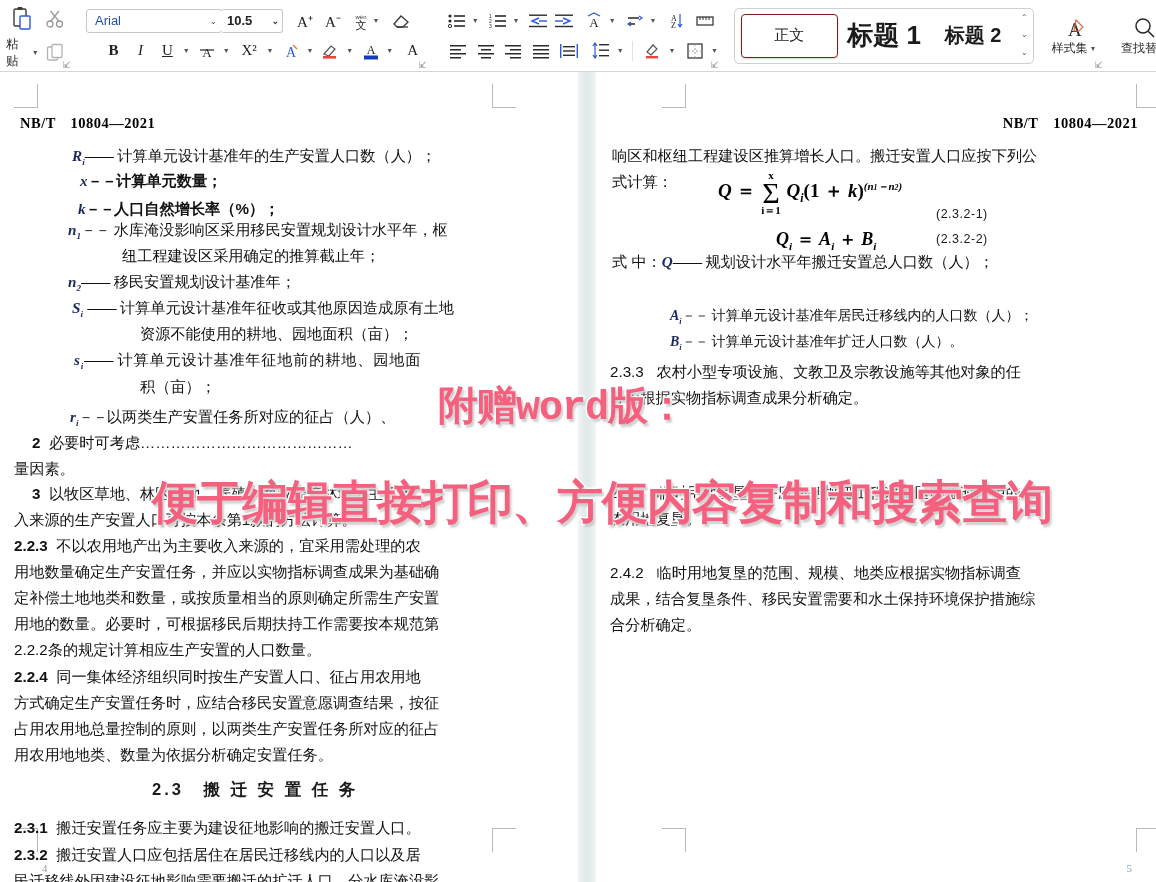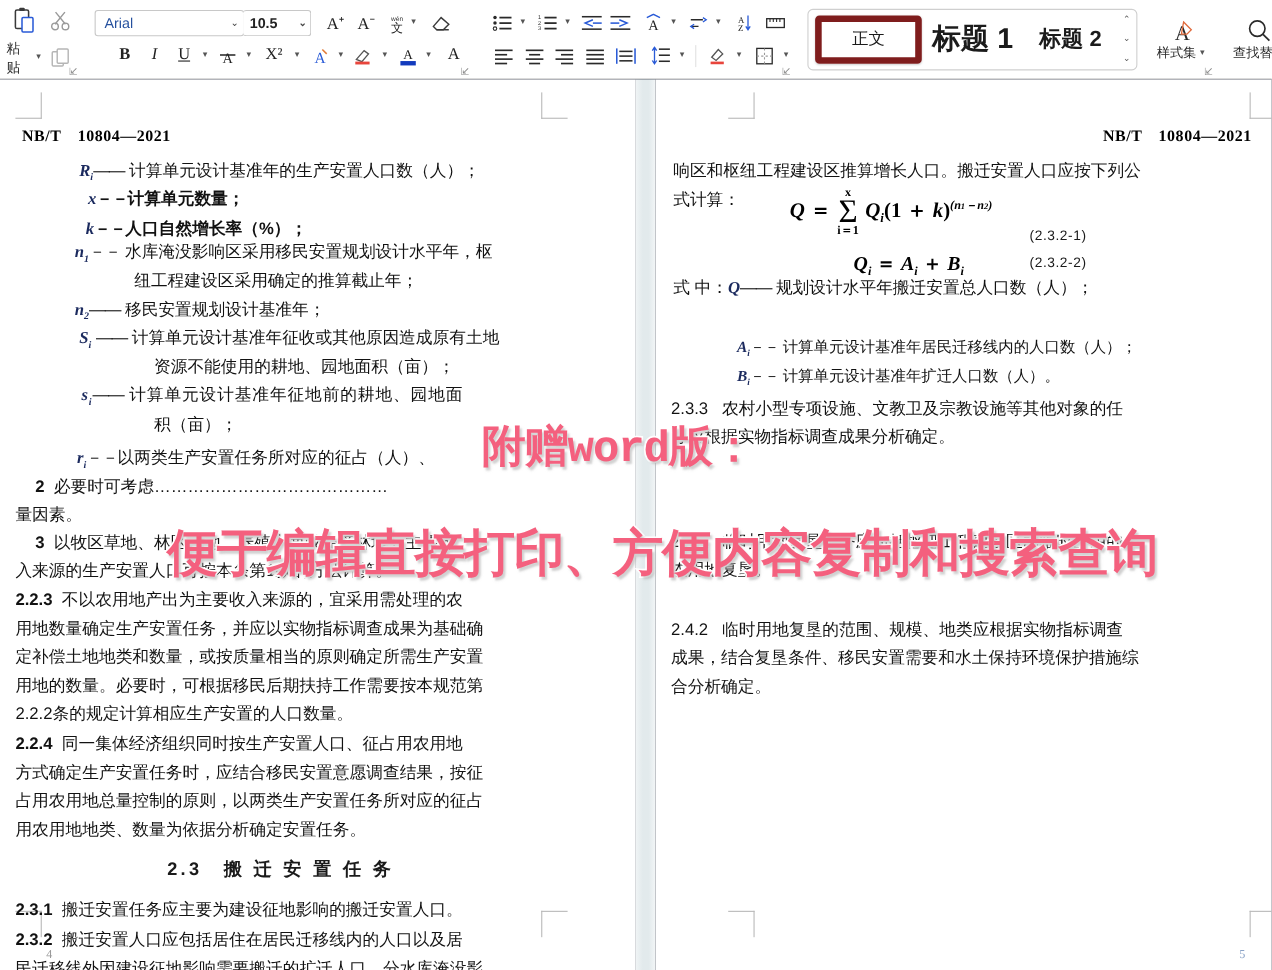--- a/index.html
+++ b/index.html
@@ -102,21 +102,21 @@
     margin: 0 4px;
     position: relative;
   }
   .stylecell {
     height: 44px;
     display: flex; align-items: center; justify-content: center;
     color: #1b1b1b;
   }
   #style-normal {
     width: 100px; margin-left: 6px;
-    border: 6px solid #7f1d1d; border-radius: 4px;
+    border: 1px solid #7f1d1d; border-radius: 4px;
     box-shadow: 0 1px 2px rgba(0,0,0,.18);
     font-size: 15px;
   }
   #style-h1 { width: 96px; font-size: 26px; font-weight: bold; }
   #style-h2 { width: 88px; font-size: 20px; font-weight: bold; }
   .gallery-scroll {
     width: 18px; height: 52px;
     display: flex; flex-direction: column;
     align-items: center; justify-content: space-around;
     margin-left: auto; color: #555; font-size: 8px;
@@ -132,21 +132,21 @@
     border-radius: 3px;
   }
   .bigbtn .ic { height: 26px; display: flex; align-items: flex-end; }
 
   svg { display: block; }
 
   
   #doc-canvas {
     position: absolute; left: 0; top: 72px;
     width: 1156px; height: 810px;
-    background: #0f172a;
+    background: #7f1d1d;
     overflow: hidden;
   }
   #page-gap {
     position: absolute; left: 578px; top: 0;
     width: 18px; height: 810px;
     background: linear-gradient(to right,#f0f4f5 0%, #e2eaec 35%, #e2eaec 65%, #f3f6f7 100%);
   }
   .page {
     position: absolute; top: 0;
     width: 578px; height: 810px;

